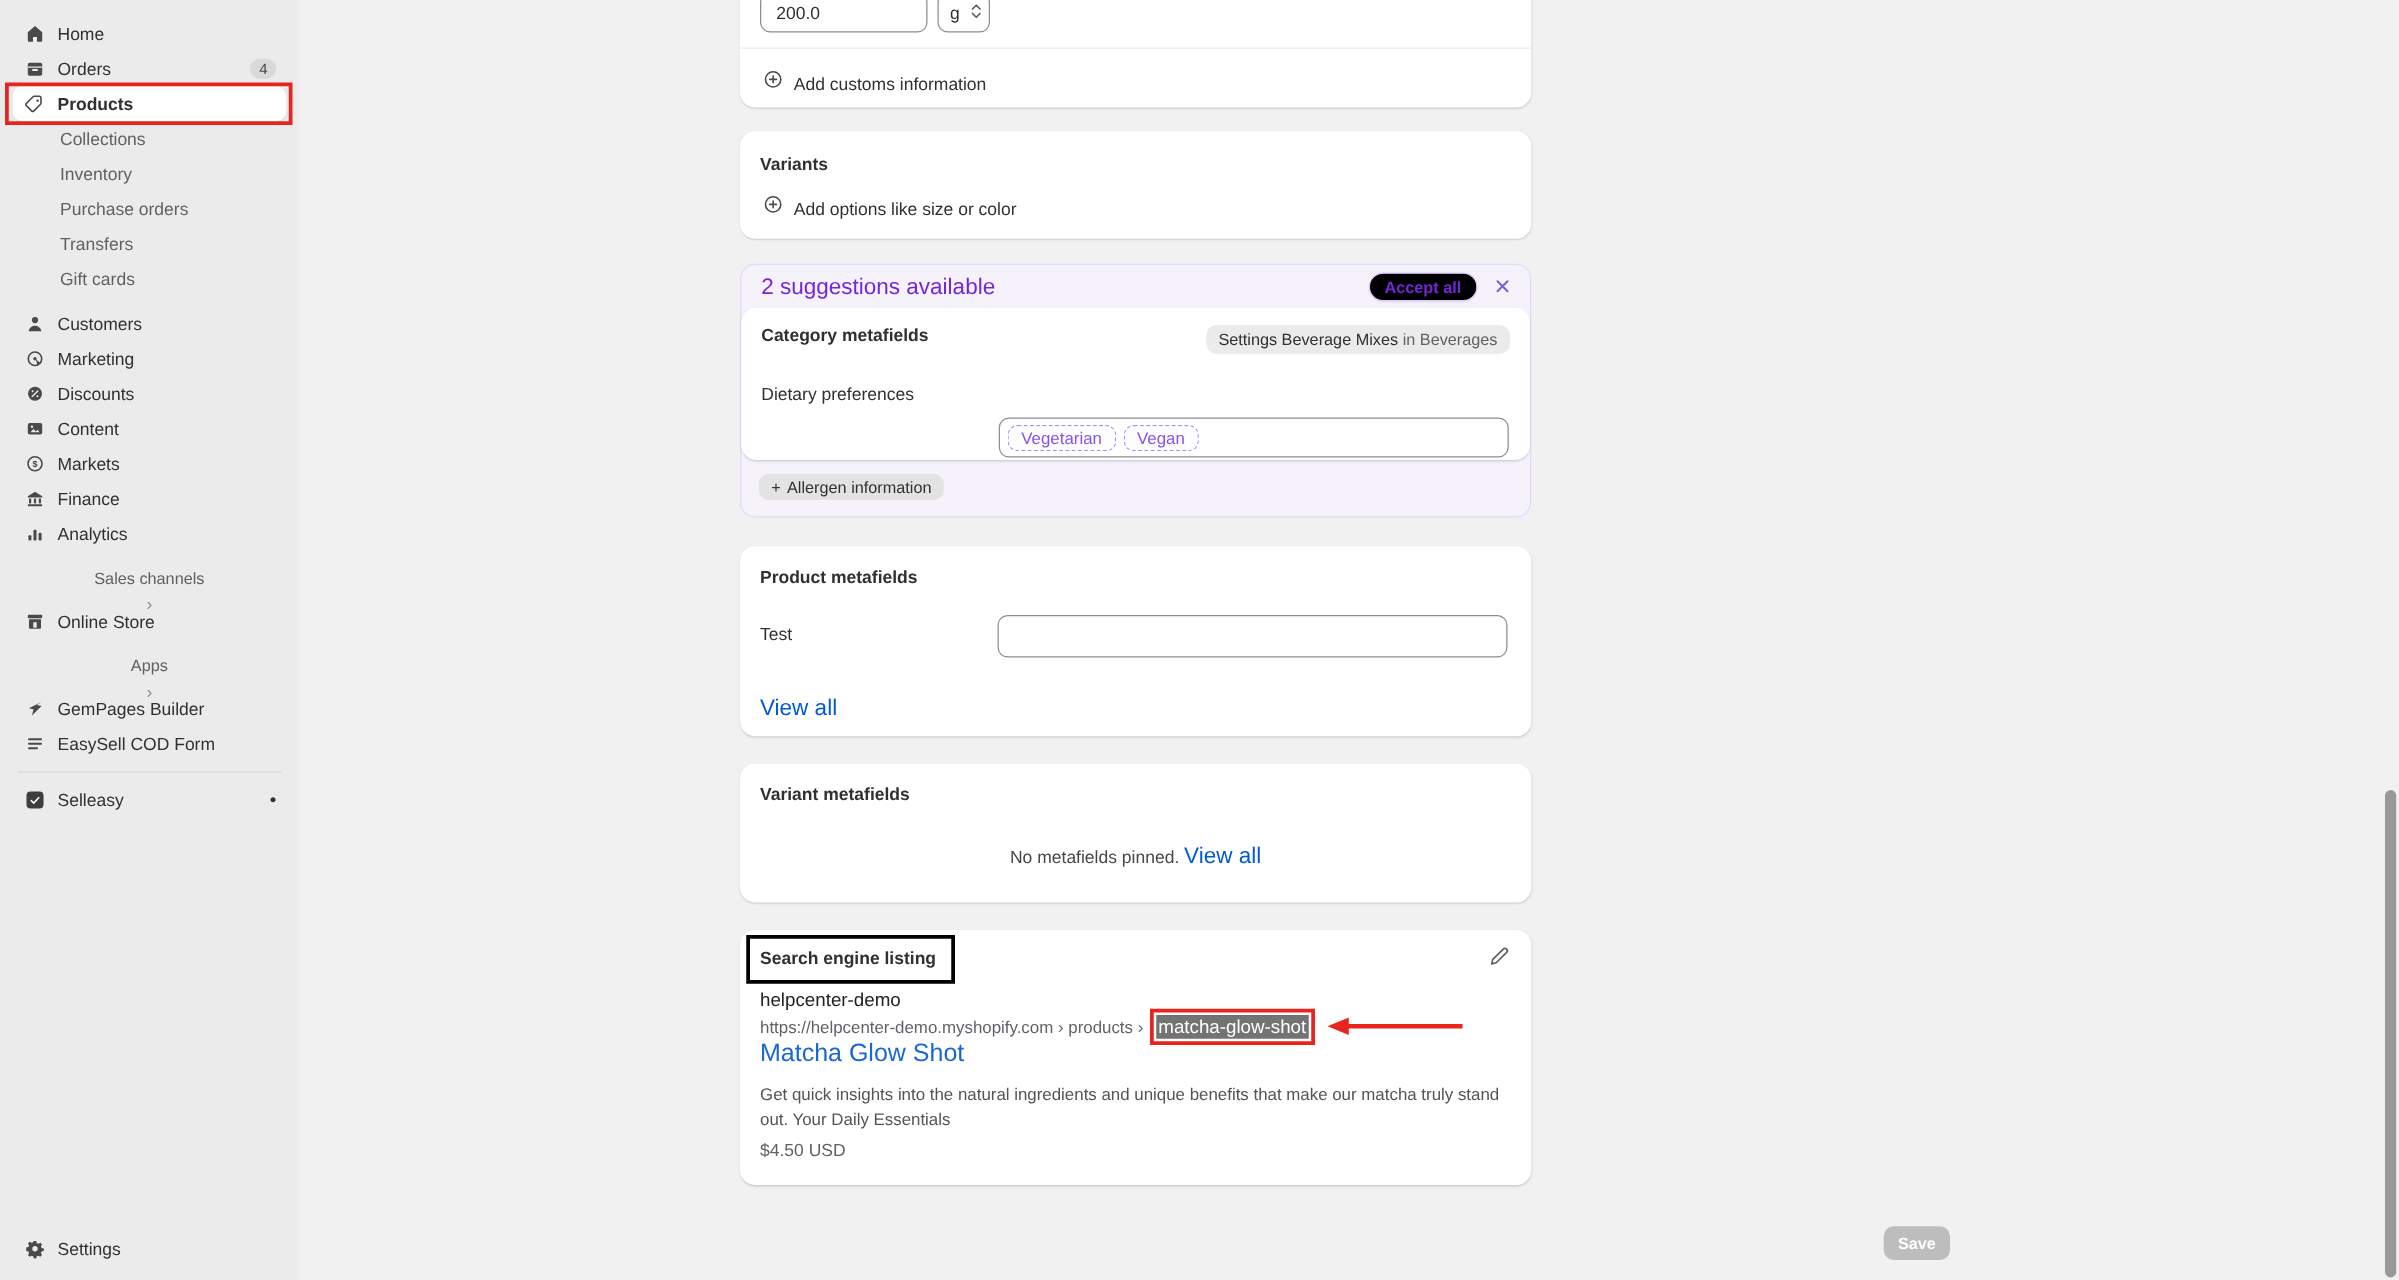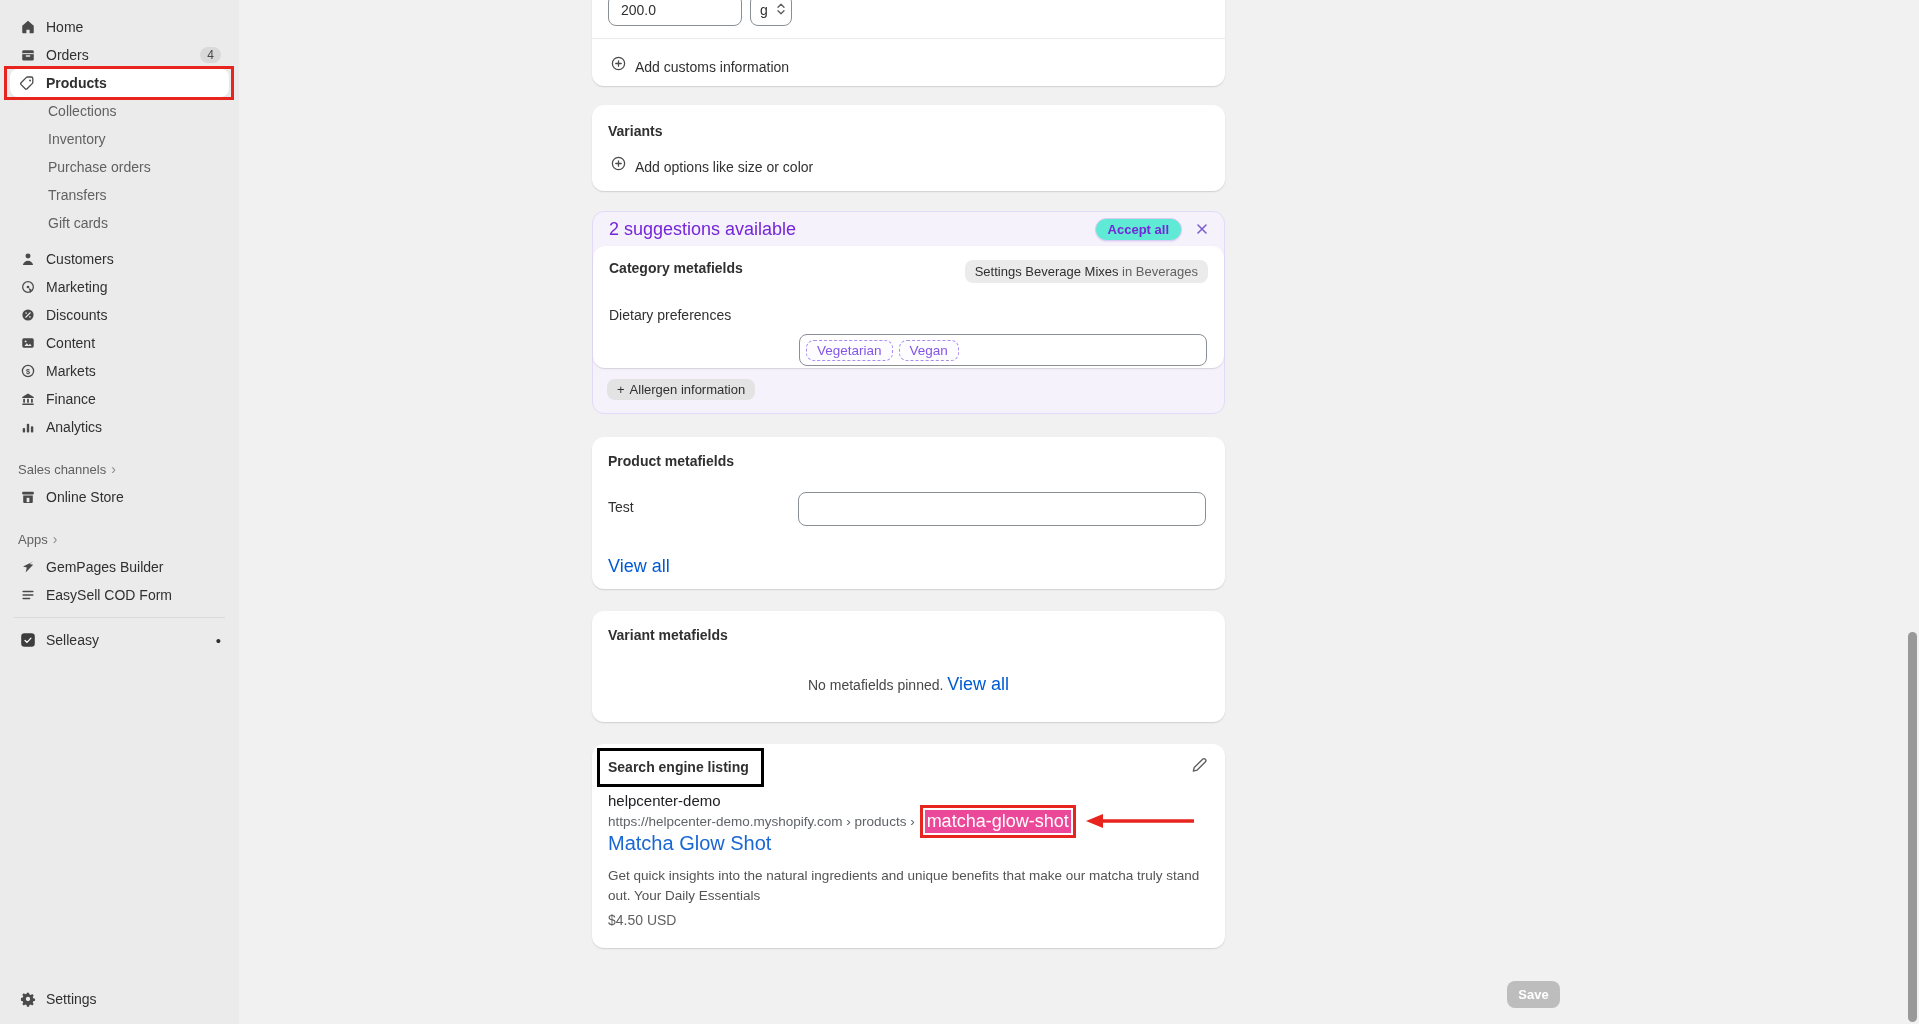--- a/index.html
+++ b/index.html
@@ -18,21 +18,21 @@
   .sb-item.sub { padding-left:38px; color:#616161; font-weight:400; }
   .sb-item.gap { margin-top:8px; }
   .sb-icon { width:16px; height:16px; flex:0 0 16px; color:#4a4a4a;
     display:flex; align-items:center; justify-content:center; }
   .sb-icon svg { display:block; }
   .sb-badge { margin-left:auto; background:#d9d9d9; color:#474747;
     font-size:12px; font-weight:500; border-radius:8px; padding:1px 7px; }
   .sb-dot { margin-left:auto; color:#303030; font-size:15px; line-height:1; }
   .sb-section { display:flex; align-items:center; gap:5px; height:28px;
     padding:0 8px; font-size:13px; color:#616161; cursor:pointer; }
-  .sb-section.gap { margin-top:14px; }
+  .sb-section.gap { margin-top:14px;flex-direction:column; }
   .sb-chevron { color:#8a8a8a; font-size:14px; }
   .sb-divider { border-top:1px solid #d9d9d9; margin:8px 4px; }
   #sidebar-footer { position:absolute; left:10px; right:10px; bottom:11px; }
 
   
   #main { position:absolute; left:592px; top:0; width:633px; height:1024px; }
   .card { position:absolute; left:0; width:633px; background:#fff;
     border-radius:12px;
     box-shadow:0 1px 0 rgba(0,0,0,.05), 0 1px 2px rgba(0,0,0,.09); }
 
@@ -56,21 +56,21 @@
   .card-title { position:absolute; left:16px; font-size:14px; font-weight:650;
     color:#303030; }
   #add-options { left:18px; top:50px; }
 
   
   #suggestions { position:absolute; left:0; top:211px; width:633px; height:203px;
     background:#f5f2fc; border:1px solid #e2daf8; border-radius:12px; }
   .sugg-header { position:absolute; left:0; right:0; top:0; height:34px;
     display:flex; align-items:center; padding:0 16px; }
   .sugg-text { font-size:18px; color:#7526d9; }
-  .accept-btn { margin-left:auto; background:#5eead4; color:#7526d9; font-weight:650;
+  .accept-btn { margin-left:auto; background:#000000; color:#7526d9; font-weight:650;
     font-size:13px; border:1px solid #dccbf7; border-radius:999px; padding:3px 12px;
     cursor:pointer; box-shadow:0 1px 1px rgba(80,40,160,.08); font-family:inherit; }
   .sugg-close { margin-left:14px; cursor:pointer; display:flex; align-items:center; }
   .sugg-card { position:absolute; left:0; right:0; top:34px; height:122px;
     background:#fff; border-radius:12px;
     box-shadow:0 1px 0 rgba(0,0,0,.05), 0 1px 2px rgba(0,0,0,.09); }
   .cat-badge { position:absolute; right:16px; top:14px; background:#ebebeb;
     border-radius:8px; padding:4px 10px; font-size:13px; color:#303030;
     white-space:nowrap; }
   .cat-badge .suffix { color:#616161; }
@@ -101,21 +101,21 @@
   #card-seo { top:744px; height:204px; }
   .red-box-inline { position:absolute; left:5px; top:4px;
     border:3px solid #000000; padding:7px 12px 8px 8px; }
   .seo-title { font-size:14px; font-weight:650; color:#303030; }
   .pencil-btn { position:absolute; right:16px; top:12px; cursor:pointer; }
   .seo-site { position:absolute; left:16px; top:48px; font-size:15px; color:#202124; }
   .seo-url-row { position:absolute; left:16px; top:62px; height:30px; display:flex;
     align-items:center; font-size:13.5px; color:#5f6368; white-space:nowrap; }
   .slug-box { border:3px solid #e8241f; margin-left:5px; padding:2px 2px;
     display:flex; align-items:center; }
-  .slug-sel { background:#ec4899; color:#fff; padding:1px 2px; font-size:18px; }
+  .slug-sel { background:#737373; color:#fff; padding:1px 2px; font-size:15px; }
   .seo-arrow { margin-left:8px; display:flex; align-items:center; }
   .seo-page-title { position:absolute; left:16px; top:88px; font-size:20px;
     color:#1967d2; cursor:pointer; }
   .seo-desc { position:absolute; left:16px; top:122px; width:592px;
     font-size:13.5px; line-height:1.5; color:#545454; }
   .seo-price { position:absolute; left:16px; top:168px; font-size:14px;
     color:#616161; }
 
   
   #save-btn { position:absolute; left:1507px; top:981px; width:53px; height:27px;

